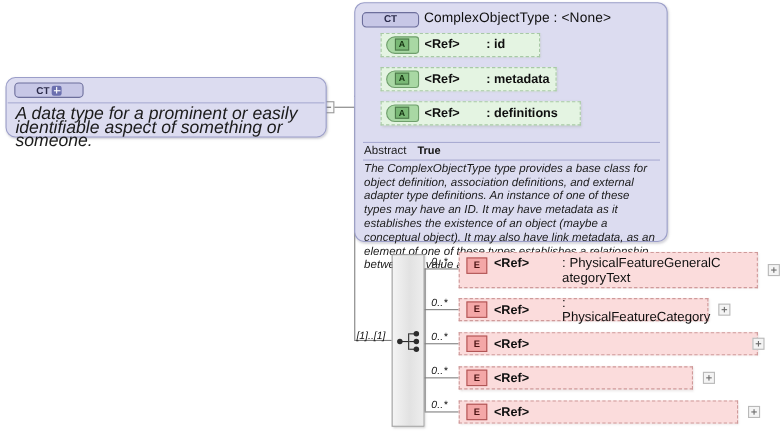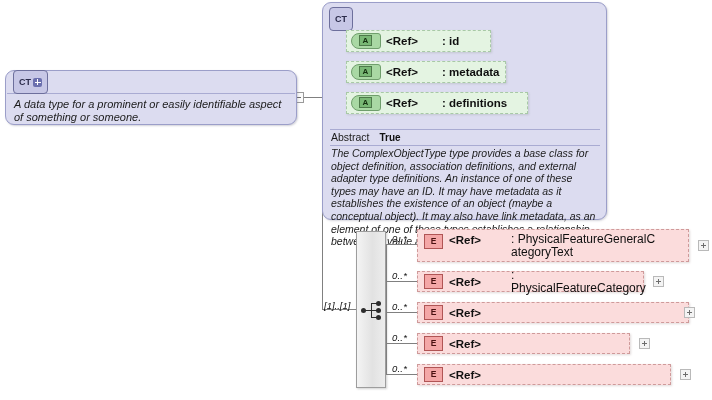--- a/index.html
+++ b/index.html
@@ -44,28 +44,28 @@
   .ctbox .ct-head{
     display:flex;align-items:center;gap:7px;
     padding:4px 8px 4px 7px;
     height:22px;box-sizing:border-box;
   }
   .ct-title{
     font-size:12.5px;color:#101010;white-space:nowrap;letter-spacing:.1px;
   }
   .ct-sep{height:1px;background:#a9abd2;margin:0 1px;}
   .ct-desc{
-    font-style:italic;font-size:11px;color:#1b1b1b;line-height:12.5px;
+    font-style:italic;font-size:16px;color:#1b1b1b;line-height:12.5px;
     padding:4px 8px 5px 8px;
   }
 
   
   .icon-ct{
     position:relative;display:inline-flex;align-items:center;justify-content:center;
-    min-width:24px;height:24px;padding:0 5px;
+    min-width:24px;height:14px;padding:0 19px;
     border:1px solid #6d6f9c;border-radius:4px;
     background:#c7c7e6;
     font-size:9px;font-weight:bold;color:#2b2b4a;
     font-family:"Liberation Sans",sans-serif;line-height:1;
     box-sizing:border-box;
   }
   .icon-ct .plusbadge{
     display:inline-block;width:9px;height:9px;margin-left:2px;
     background:#6b6fae;border-radius:2px;position:relative;
   }
@@ -188,20 +188,21 @@
     </div>
     <div class="ct-sep"></div>
     <div class="ct-desc">A data type for a prominent or easily identifiable aspect of something or someone.</div>
   </div>
 
   <div class="ctbox2" style="left:322px;top:2px;width:285px;height:218px;">
     <div class="ct-head" style="padding:4px 8px 4px 6px;">
       <span class="icon-ct">
         <span>CT</span>
       </span>
+      <span class="ct-title">ComplexObjectType : &lt;None&gt;</span>
     </div>
 
     <div class="attrow" style="left:23px;top:27px;width:145px;">
       <span class="icon-a">
         <span class="shape"></span>
           <span class="sq">A</span>
       </span>
       <span class="attr-ref">&lt;Ref&gt;</span>
       <span class="attr-name">: id</span>
     </div>

